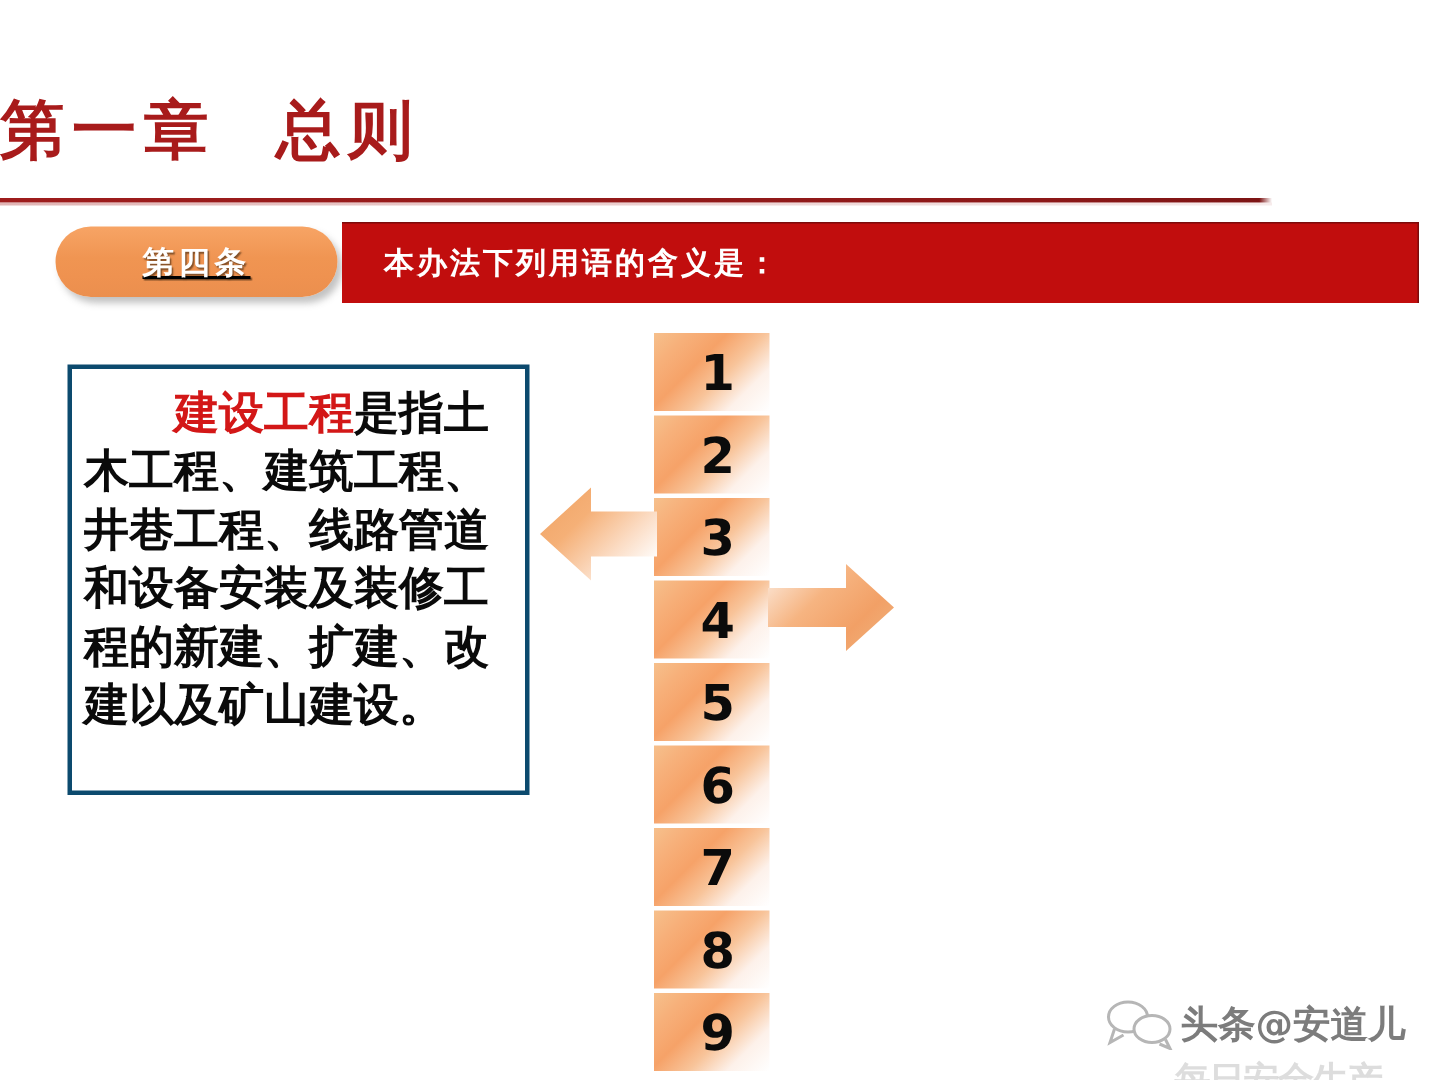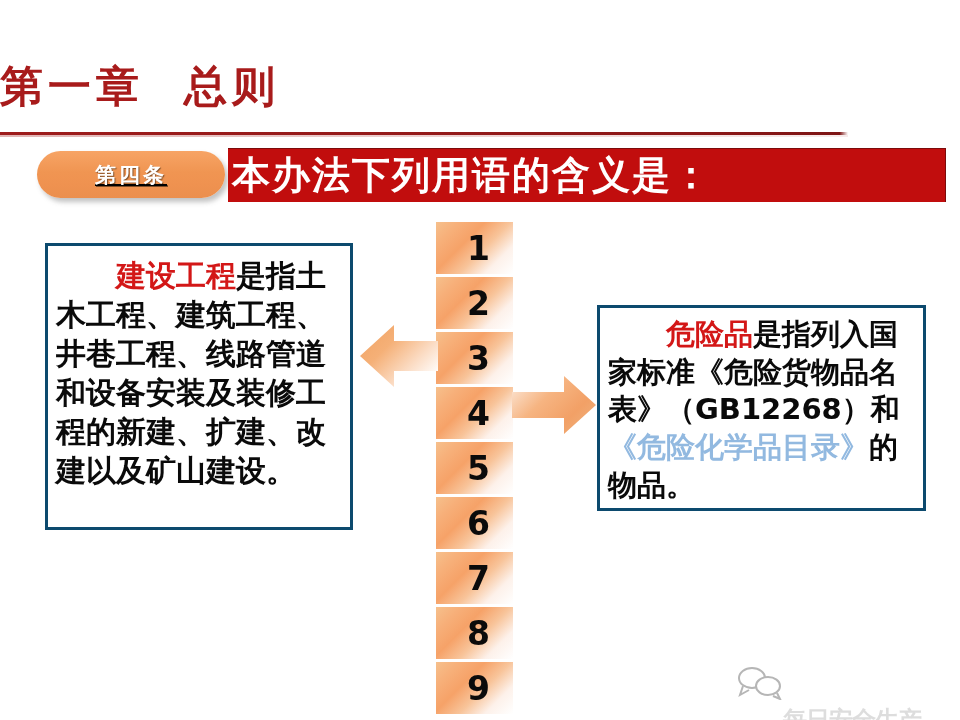--- a/index.html
+++ b/index.html
@@ -82,24 +82,24 @@
     height: 53px;
     background: #c10d0d;
     border-top: 1px solid #7c0b0b;
     border-right: 1px solid #7c0b0b;
     display: flex;
     align-items: center;
   }
   .red-banner span {
     font-family: Liberation Sans, sans-serif;
     font-weight: bold;
-    font-size: 38px;
+    font-size: 20px;
     letter-spacing: 2px;
     color: #ffffff;
-    padding-left: 4px;
+    padding-left: 28px;
   }
 
   
   .number-column {
     position: absolute;
     left: 436px;
     top: 222px;
     width: 77px;
     height: 495px;
   }
@@ -291,33 +291,29 @@
       <polygon points="0,20 52,20 52,4 84,33 52,62 52,46 0,46" fill="url(#agR)"></polygon>
     </svg>
   </div>
 
   <div class="def-box def-box-left">
     <div class="def-text">
       <span class="kw-red">建设工程</span><span>是指土木工程、建筑工程、井巷工程、线路管道和设备安装及装修工程的新建、扩建、改建以及矿山建设。</span>
     </div>
   </div>
 
-  <div class="def-box def-box-right">
-    <div class="def-text">
-      <span class="kw-red">危险品</span><span>是指列入国家标准《危险货物品名表》（GB12268）和</span><span class="kw-blue">《危险化学品目录》</span><span>的物品。</span>
-    </div>
-  </div>
 
   <div class="watermark">
     <div class="wm-icon">
       <svg width="46" height="36" viewBox="0 0 46 36">
         <g fill="none" stroke="#9a9a9a" stroke-width="2">
           <ellipse cx="15" cy="14" rx="13" ry="10"></ellipse>
           <path d="M6 22 L3 31 L12 26"></path>
           <ellipse cx="31" cy="22" rx="12" ry="9" fill="#ffffff"></ellipse>
           <path d="M40 29 L43 35 L36 32"></path>
         </g>
       </svg>
     </div>
     <div class="wm-ghost">每日安全生产</div>
+    <div class="wm-row">头条@安道儿</div>
   </div>
 
 </div>
 
 </body></html>

